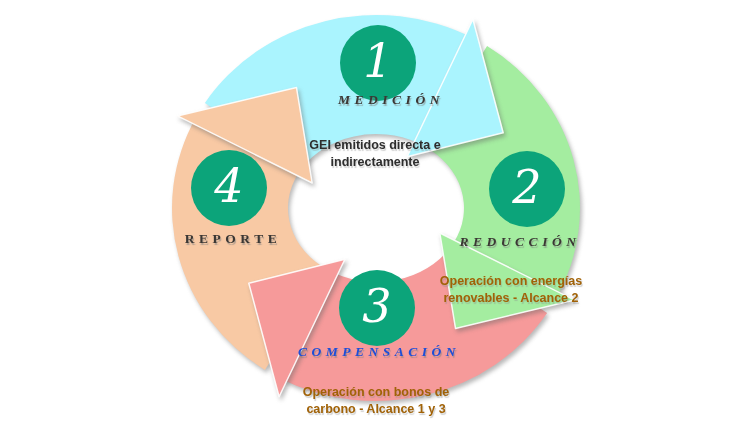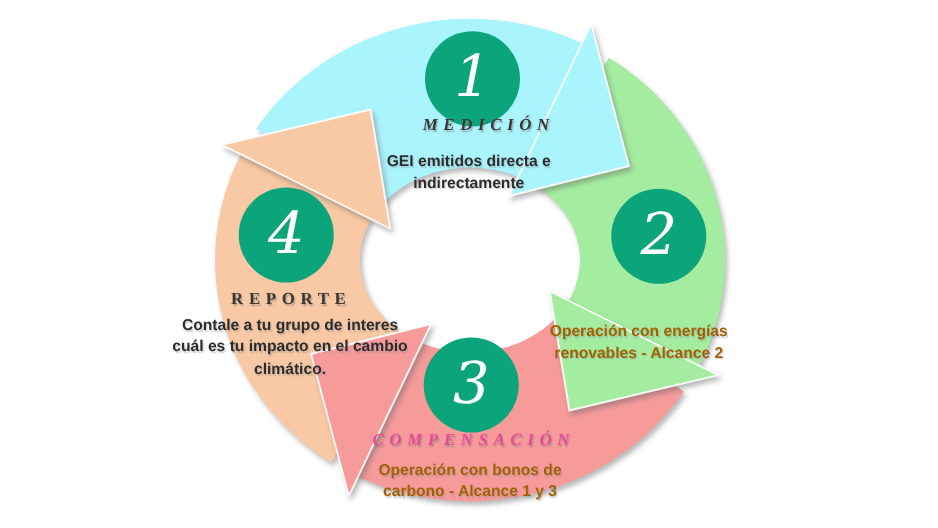--- a/index.html
+++ b/index.html
@@ -13,21 +13,21 @@
          display:flex;align-items:center;justify-content:center;}
   .num{font-family:"DejaVu Serif", serif;font-style:italic;font-size:46px;line-height:1;
        transform:translateY(-2px);}
   .title{position:absolute;transform:translateX(-50%);white-space:nowrap;
          font-family:"Liberation Serif", serif;font-style:italic;font-weight:600;
          font-size:13.5px;letter-spacing:4.5px;padding-left:4px;
          text-shadow:1px 1.5px 1px rgba(125,125,125,0.55);}
   .title.upright{font-style:normal;}
   .desc{position:absolute;transform:translateX(-50%);text-align:center;
         font-weight:bold;font-size:12.5px;line-height:1.38;white-space:pre-line;
-        text-shadow:1px 1.5px 1px rgba(140,140,140,0.4);}
+        text-shadow:1px 1.5px 1px rgba(140,140,140,0.4);margin-top:16px;}
   .c1{left:340px;top:25px;}  .t1{left:377px;top:92px;margin-left:12px;}  .d1{left:375px;top:121px;width:190px;}
   .c2{left:489px;top:151px;} .t2{left:518px;top:234px;} .d2{left:511px;top:257px;width:190px;}
   .c3{left:339px;top:270px;} .t3{left:377px;top:344px;} .d3{left:376px;top:368px;width:200px;}
   .c4{left:191px;top:150px;} .t4{left:231px;top:231px;font-family:Liberation Serif, serif;} .d4{left:232px;top:252px;width:250px;}
 </style>
 </head>
 <body>
 
 <div id="page" style="background: rgb(255, 255, 255);">
 
@@ -49,31 +49,29 @@
   <div class="badge c1" style="background: rgb(12, 164, 122);">
     <span class="num" style="color: rgb(255, 255, 255);">1</span>
   </div>
   <div class="title t1" style="color: rgb(59, 55, 52);">MEDICIÓN</div>
   <div class="desc d1" style="color: rgb(45, 45, 45);">GEI emitidos directa e
 indirectamente</div>
 
   <div class="badge c2" style="background: rgb(12, 164, 122);">
     <span class="num" style="color: rgb(255, 255, 255);">2</span>
   </div>
+  <div class="title t2" style="color: rgb(59, 55, 52);">REDUCCIÓN</div>
   <div class="desc d2" style="color: #a16207;">Operación con energías
 renovables - Alcance 2</div>
 
   <div class="badge c3" style="background: rgb(12, 164, 122);">
     <span class="num" style="color: rgb(255, 255, 255);">3</span>
   </div>
-  <div class="title t3" style="color: #ec4899;">COMPENSACIÓN</div>
+  <div class="title t3" style="color: #1d4ed8;">COMPENSACIÓN</div>
   <div class="desc d3" style="color: #a16207;">Operación con bonos de
 carbono - Alcance 1 y 3</div>
 
   <div class="badge c4" style="background: rgb(12, 164, 122);">
     <span class="num" style="color: rgb(255, 255, 255);">4</span>
   </div>
   <div class="title t4 upright" style="color: rgb(59, 55, 52);">REPORTE</div>
-  <div class="desc d4" style="color: rgb(45, 45, 45);">Contale a tu grupo de interes
-cuál es tu impacto en el cambio
-climático.</div>
 
 </div>
 
 </body></html>

